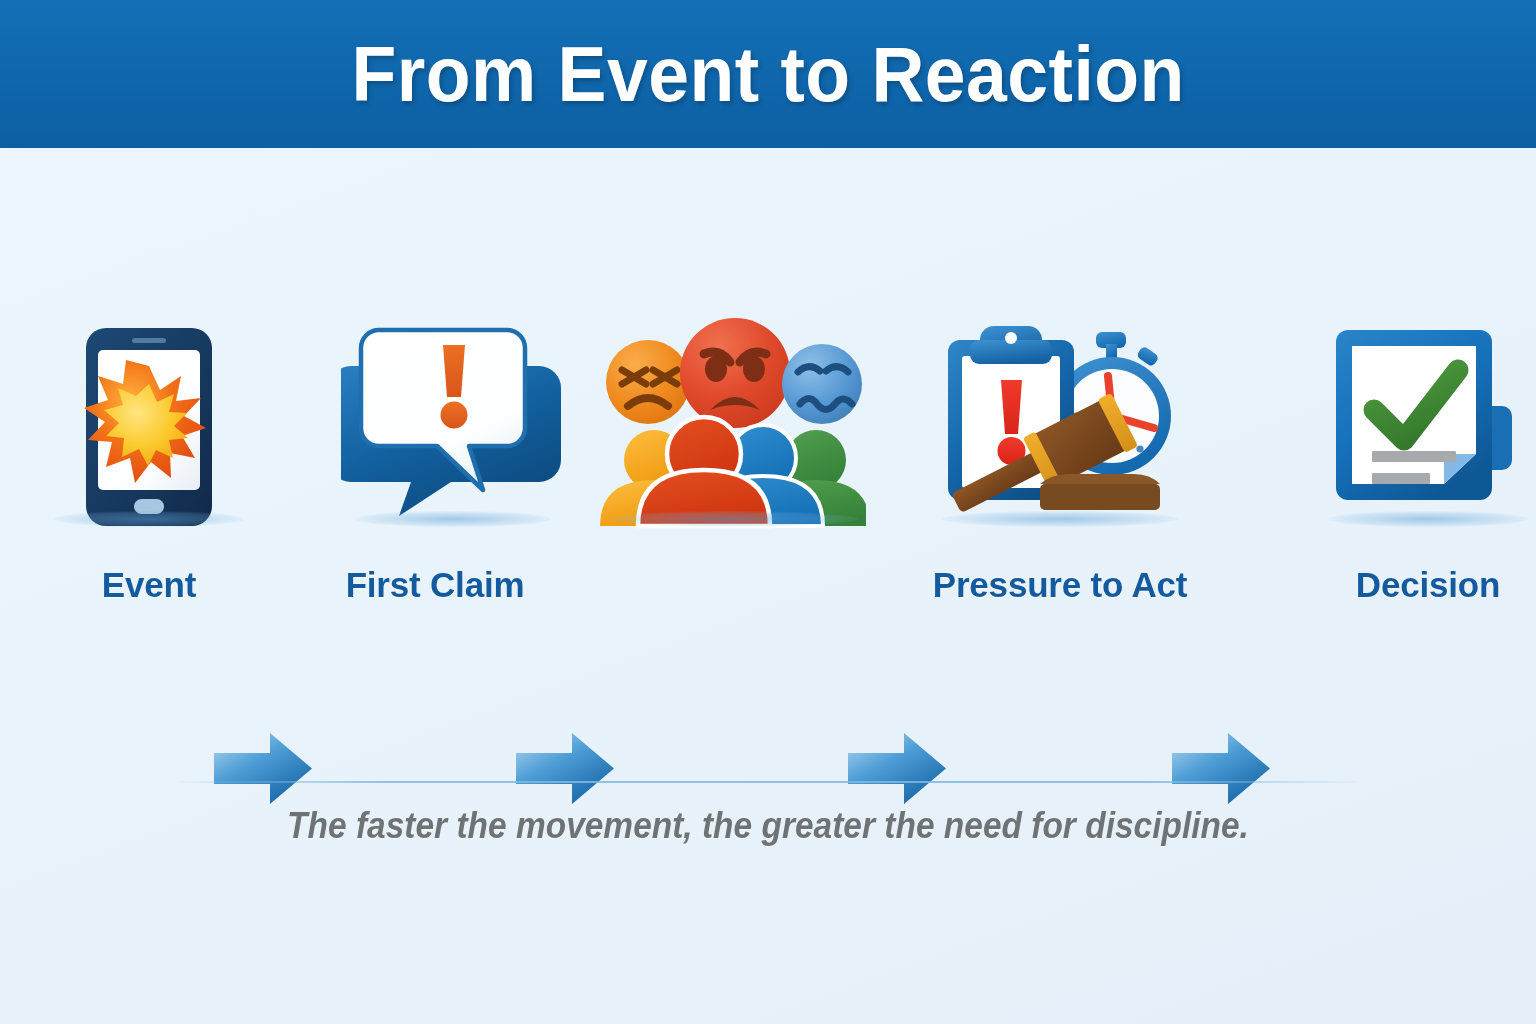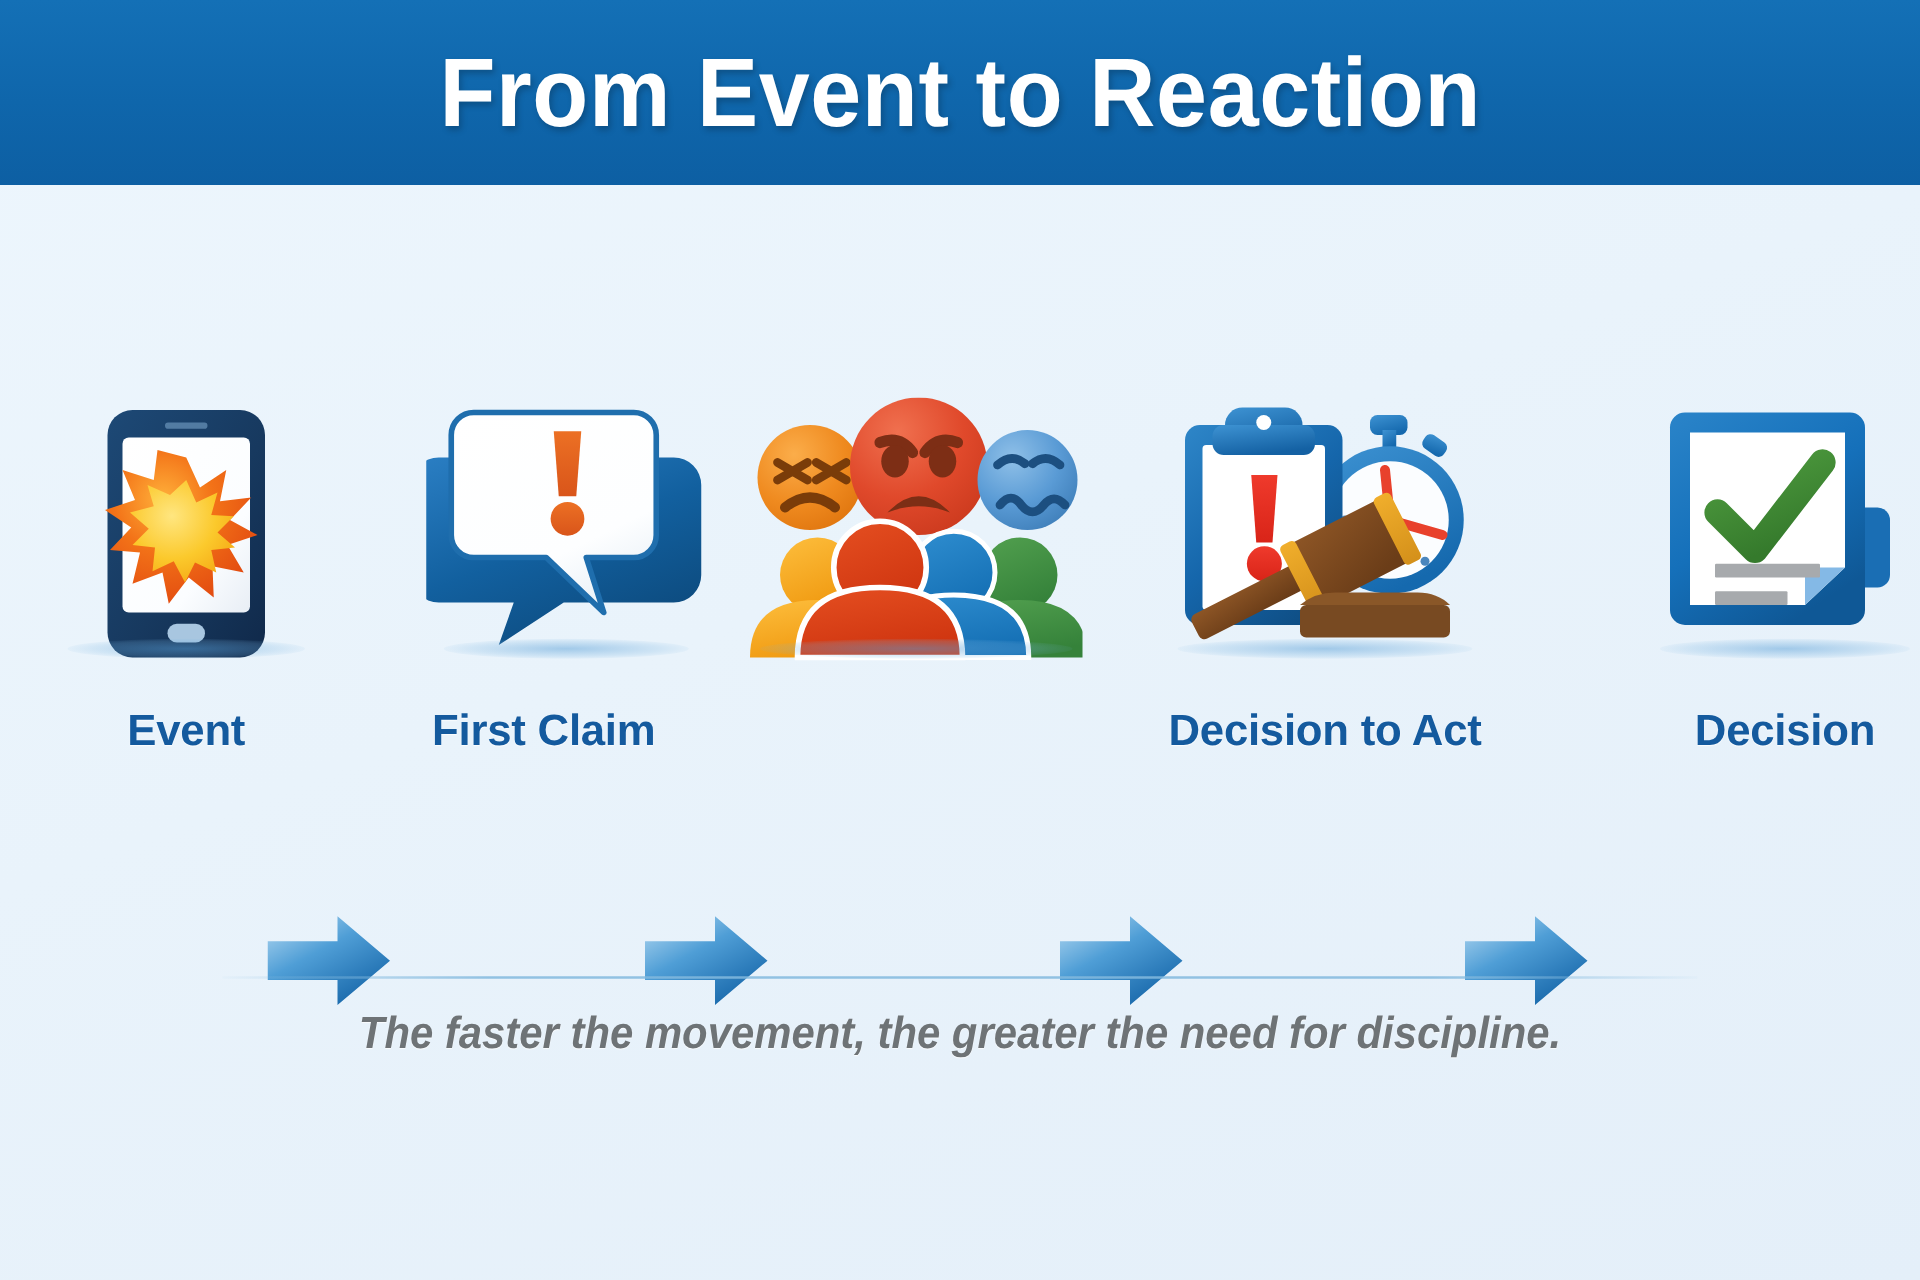--- a/index.html
+++ b/index.html
@@ -369,21 +369,21 @@
               <rect x="104" y="96" width="92" height="56" rx="8" fill="url(#gavelHead)"></rect>
               <rect x="100" y="94" width="14" height="60" rx="4" fill="url(#gavelBand)"></rect>
               <rect x="184" y="94" width="15" height="60" rx="4" fill="url(#gavelBand)"></rect>
             </g>
 
             <rect x="110" y="166" width="120" height="26" rx="5" fill="#784a22"></rect>
             <path d="M110 166 q12 -10 28 -10 h66 q16 0 26 10 z" fill="#8a5728"></path>
           </g>
         </svg>
       </div>
-      <div class="step-label" style="width:300px;">Decision to Act</div>
+      <div class="step-label" style="width:300px;">Pressure to Act</div>
     </div>
 
     <div class="arrow" style="left:1172px;">
       <svg width="100" height="75" viewBox="0 0 100 75">
         <polygon points="0,22 56,22 56,2 98,37.5 56,73 56,53 0,53" fill="url(#arrGrad)"></polygon>
       </svg>
     </div>
 
     <div class="step" style="left:1318px; width:220px;">
       <div class="icon-stage">

